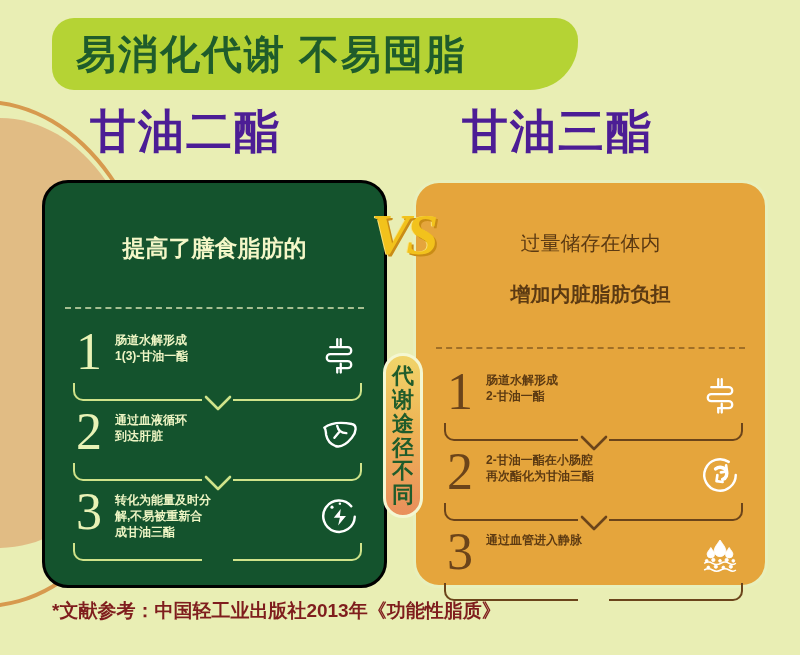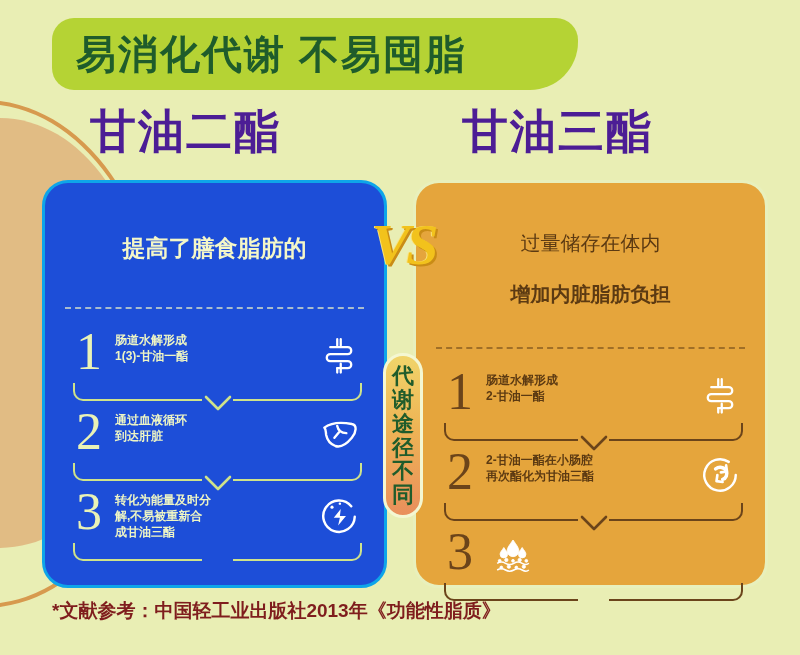--- a/index.html
+++ b/index.html
@@ -52,21 +52,21 @@
   }
   .col-title.left{left:90px;}
   .col-title.right{left:462px;}
 
   
   .panel{
     position:absolute;top:180px;height:408px;
     border-radius:26px;
     box-sizing:border-box;
   }
-  .panel.left{left:42px;width:345px;background:#1d4ed8;border:3px solid #0ea5e9;}
+  .panel.left{left:42px;width:345px;background:#14532d;border:3px solid #000000;}
   .panel.right{left:413px;width:355px;background:#e5a53c;border:3px solid #e8f0bd;}
 
   .panel-head{
     text-align:center;
     padding:22px 14px 0 14px;
     line-height:1.28;
     white-space:pre-line;
   }
   .panel.left .panel-head{color:#f4f7c8;font-size:23px;font-weight:bold;}
   .panel.right .panel-head{color:#5c3a12;font-size:20px;}
@@ -124,21 +124,21 @@
   }
   .panel.left .arrow svg{stroke:#cfe38a;fill:none;}
   .panel.right .arrow svg{stroke:#6b441a;fill:none;}
 
   
   .panel.left .steps{padding-top:12px;}
   .panel.right .steps{padding-top:12px;}
 
   
   .vs{
-    position:absolute;left:368px;top:206px;
+    position:absolute;left:368px;top:196px;
     width:70px;height:76px;
     display:flex;align-items:center;justify-content:center;
     font-family:"Liberation Serif","DejaVu Serif",serif;
     font-size:58px;font-style:italic;font-weight:bold;
     color:#f2c21c;
     text-shadow:2px 2px 0 #c98c16, -1px 0 0 #f9e27a;
     letter-spacing:-4px;
     z-index:5;
   }
 
@@ -320,20 +320,23 @@
           <div class="br"></div>
         <div class="arrow">
           <svg viewBox="0 0 34 20" width="34" height="20" stroke-width="2.6" stroke-linecap="round" stroke-linejoin="round">
             <path d="M5 4l12 12L29 4"></path>
           </svg>
         </div>
       </div>
 
       <div class="step">
         <div class="num">3</div>
+        <div class="body">
+          <div class="line">通过血管进入静脉</div>
+        </div>
         <div class="icon">
           <svg viewBox="0 0 48 48" width="44" height="40" stroke="none">
             <path d="M24 6c4 6 7 9 7 13a7 7 0 0 1-14 0c0-4 3-7 7-13z" fill="#fff"></path>
             <path d="M13 15c2.5 4 4.5 5.5 4.5 8a4.5 4.5 0 0 1-9 0c0-2.5 2-4 4.5-8z" fill="#fff"></path>
             <path d="M35 15c2.5 4 4.5 5.5 4.5 8a4.5 4.5 0 0 1-9 0c0-2.5 2-4 4.5-8z" fill="#fff"></path>
             <g fill="#fff">
               <circle cx="8" cy="31" r="1.7"></circle>
                 <circle cx="16" cy="30" r="2"></circle>
               <circle cx="24" cy="31" r="1.7"></circle>
                 <circle cx="32" cy="30" r="2"></circle>

